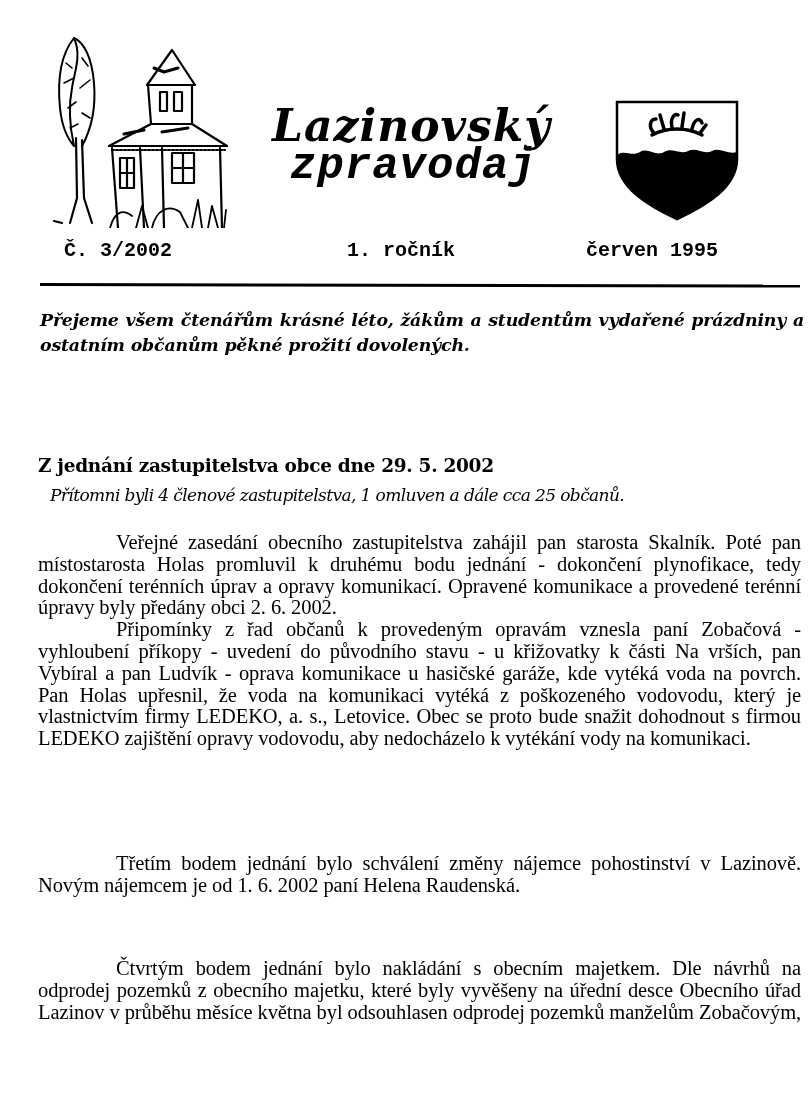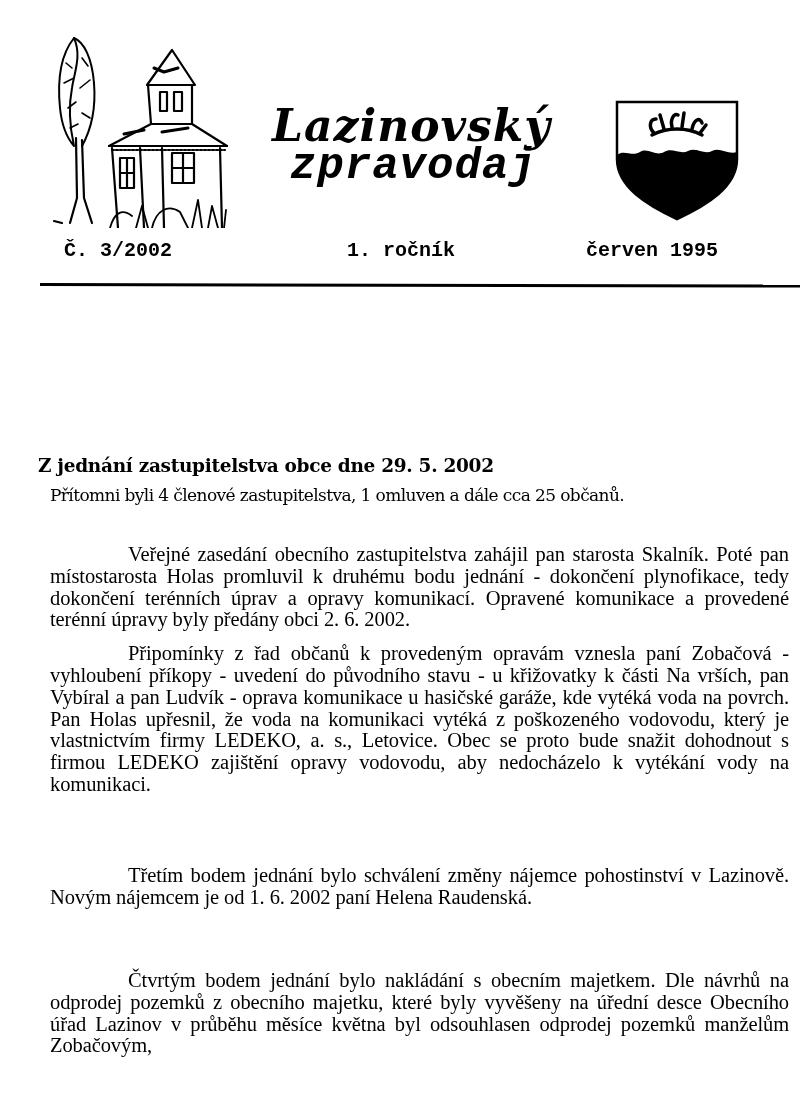--- a/index.html
+++ b/index.html
@@ -33,29 +33,29 @@
   #intro .first { text-indent: 78px; }
 
   
   #section-heading {
     left: 38px; top: 455px;
     font-family: "DejaVu Serif", serif; font-weight: bold; font-size: 18.5px;
     letter-spacing: -0.3px; white-space: nowrap; text-align: right;
   }
   #attendance {
     left: 50px; top: 485px;
-    font-family: "DejaVu Serif", serif; font-size: 17px;
+    font-family: "DejaVu Serif", serif; font-style: italic; font-size: 17px;
     letter-spacing: -0.6px; white-space: nowrap;
   }
   .para {
     left: 38px; width: 763px;
     font-family: "Liberation Serif", serif; font-size: 20.5px; line-height: 21.8px;
     text-align: justify; letter-spacing: -0.1px;
   }
-  .para p { margin: 12px; text-indent: 78px; }
+  .para p { margin: 0; text-indent: 78px; }
   #body-1 { top: 532px; }
   #body-2 { top: 853px; }
   #body-3 { top: 958px; }
   .last-justify { text-align-last: justify; }
 </style>
 </head>
 <body>
 
 <svg id="illustration" class="abs" viewBox="0 0 205 200" fill="none" stroke="#000" stroke-width="2.2" stroke-linejoin="round" stroke-linecap="round">
   <g>
@@ -95,20 +95,21 @@
 <div id="title-1" class="abs title-line">Lazinovský</div>
 <div id="title-2" class="abs title-line">zpravodaj</div>
 
 <div id="issue-no" class="abs meta">Č. 3/2002</div>
 <div id="volume" class="abs meta">1. ročník</div>
 <div id="month" class="abs meta">červen 1995</div>
 
 <div id="rule" class="abs"></div>
 
 <div id="intro" class="abs">
+  <div>Přejeme všem čtenářům krásné léto, žákům a studentům vydařené prázdniny a ostatním občanům pěkné prožití dovolených.</div>
 </div>
 
 <div id="section-heading" class="abs">Z jednání zastupitelstva obce dne 29. 5. 2002</div>
 <div id="attendance" class="abs">Přítomni byli 4 členové zastupitelstva, 1 omluven a dále cca 25 občanů.</div>
 
 <div id="body-1" class="abs para">
   <p>Veřejné zasedání obecního zastupitelstva zahájil pan starosta Skalník. Poté pan místostarosta Holas promluvil k druhému bodu jednání - dokončení plynofikace, tedy dokončení terénních úprav a opravy komunikací. Opravené komunikace a provedené terénní úpravy byly předány obci 2. 6. 2002.</p>
   <p>Připomínky z řad občanů k provedeným opravám vznesla paní Zobačová - vyhloubení příkopy - uvedení do původního stavu - u křižovatky k části Na vrších, pan Vybíral a pan Ludvík - oprava komunikace u hasičské garáže, kde vytéká voda na povrch. Pan Holas upřesnil, že voda na komunikaci vytéká z poškozeného vodovodu, který je vlastnictvím firmy LEDEKO, a. s., Letovice. Obec se proto bude snažit dohodnout s firmou LEDEKO zajištění opravy vodovodu, aby nedocházelo k vytékání vody na komunikaci.</p>
 </div>
 <div id="body-2" class="abs para">

